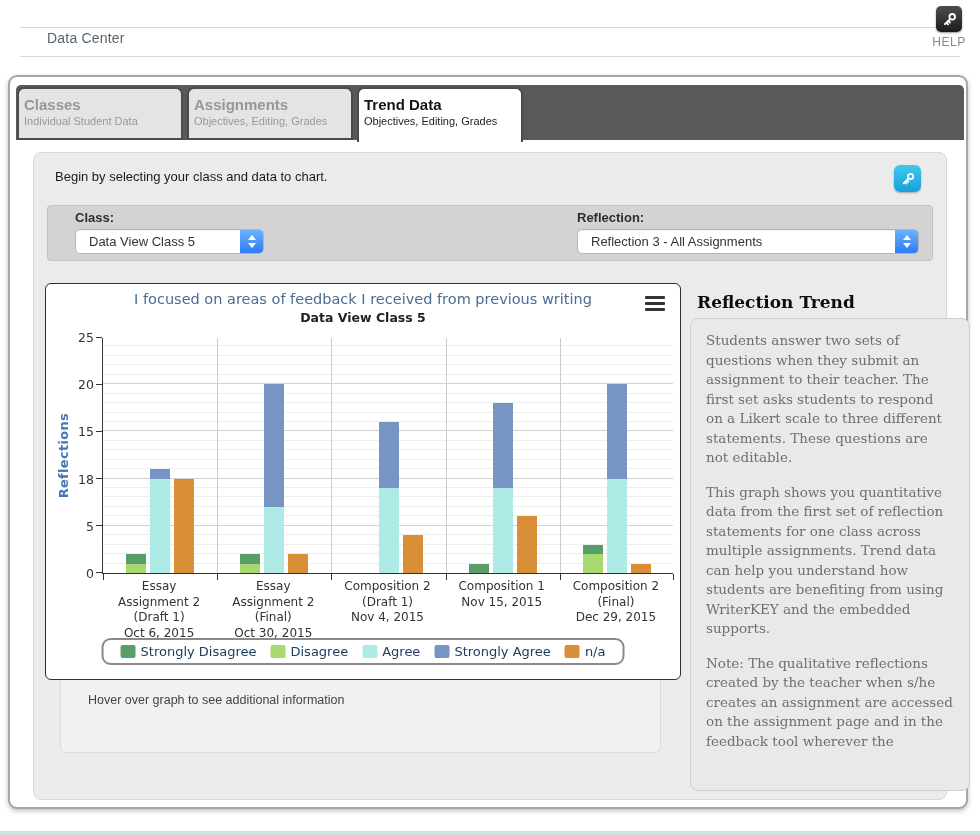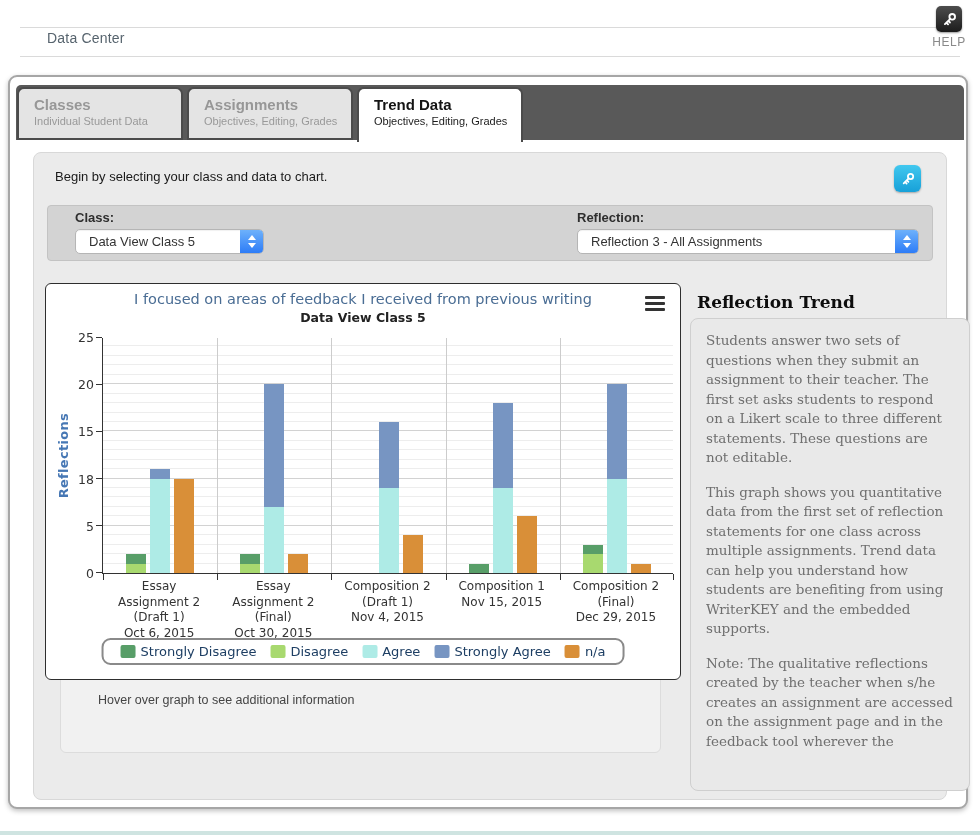--- a/index.html
+++ b/index.html
@@ -12,21 +12,21 @@
   #help-btn { position:absolute; left:936px; top:6px; width:26px; height:26px; border-radius:5px;
               background:linear-gradient(#4d4d4d,#1c1c1c); display:flex; align-items:center; justify-content:center;
               cursor:pointer; box-shadow:0 1px 2px rgba(0,0,0,.4); }
   #help-label { position:absolute; left:928px; top:35px; width:42px; text-align:center; font-size:12px; color:#8a8a8a; letter-spacing:.5px; }
 
   
   #container { position:absolute; left:8px; top:75px; width:960px; height:734px; background:#fff;
                border:2px solid #a6a6a6; border-radius:9px; box-shadow:0 2px 5px rgba(0,0,0,.25); }
   #tab-strip { position:absolute; left:16px; top:85px; width:948px; height:55px; background:#595959; border-radius:5px 5px 0 0; }
   .tab { position:absolute; top:87px; width:166px; height:53px; background:#e4e4e4; border:2px solid #4b4b4b;
-         border-radius:7px 7px 0 0; padding:7px 0 0 15px; cursor:pointer; }
+         border-radius:7px 7px 0 0; padding:7px 0 0 5px; cursor:pointer; }
   .tab .t-title { font-size:15px; font-weight:bold; color:#979797; }
   .tab .t-sub { font-size:11px; color:#999; margin-top:2px; }
   .tab.active { background:#fff; height:55px; border-bottom:none; z-index:2; }
   .tab.active .t-title { color:#141414; }
   .tab.active .t-sub { color:#1c1c1c; }
 
   
   #panel { position:absolute; left:33px; top:152px; width:914px; height:648px; background:#ebebeb;
            border:1px solid #d8d8d8; border-radius:8px; }
   #instruction { position:absolute; left:55px; top:169px; font-size:13px; color:#1a1a1a; }
@@ -70,21 +70,21 @@
   #xlabels { position:absolute; left:56px; top:295px; width:571px; }
   .xlab { position:absolute; top:0; text-align:center; font-size:12px; color:#333; line-height:15.5px; }
   #legend { position:absolute; top:354px; left:50%; transform:translateX(-50%); display:inline-flex;
             align-items:center; background:#fff; border:2px solid #8a8a8a; border-radius:9px; padding:4px 10px; white-space:nowrap; }
   .legend-item { display:inline-flex; align-items:center; margin:0 7px; cursor:pointer; }
   .legend-swatch { width:15px; height:13px; border-radius:2px; margin-right:5px; }
   .legend-label { font-size:13px; color:#1d3e63; }
 
   
   #notes-box { position:absolute; left:60px; top:670px; width:601px; height:83px; background:#f1f1f1;
-               border:1px solid #dcdcdc; border-radius:6px; z-index:1; padding:20px 0 0 37px; }
+               border:1px solid #dcdcdc; border-radius:6px; z-index:1; padding:20px 0 0 27px; }
   #notes-box div { font-size:12.5px; color:#444; line-height:19px; }
 
   
   #info-heading { position:absolute; left:697px; top:292px; font-family:"DejaVu Serif", serif;
                   font-weight:bold; font-size:17px; color:#0d0d0d; }
   #info-box { position:absolute; left:690px; top:318px; width:280px; height:473px; background:#e9e9e9;
               border:1px solid #cfcfcf; border-radius:8px; padding:12px 15px; overflow:hidden; }
   #info-box p { font-family:"DejaVu Serif", serif; font-size:13.5px; line-height:19.5px; color:#6f6f6f; margin-bottom:15px; }
 
   #teal-strip { position:absolute; left:0; top:831px; width:980px; height:4px; background:#cfe4e1; }

